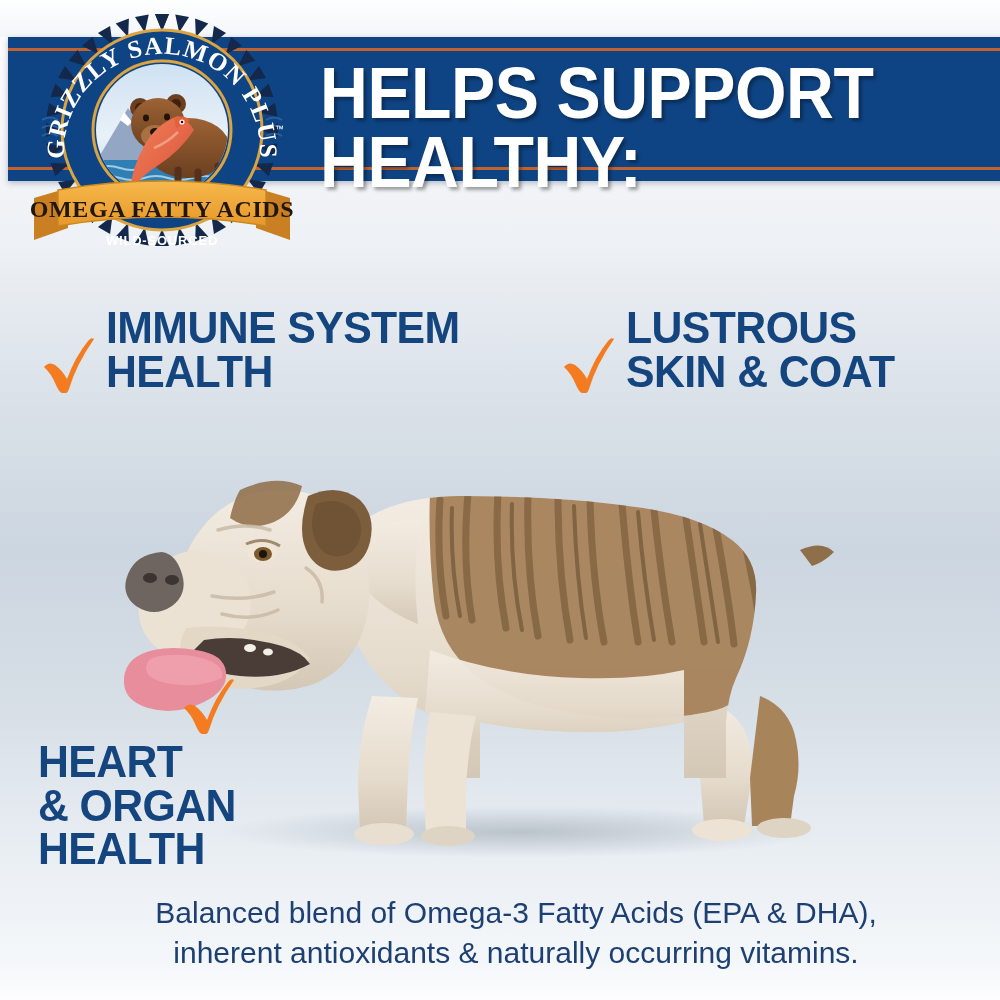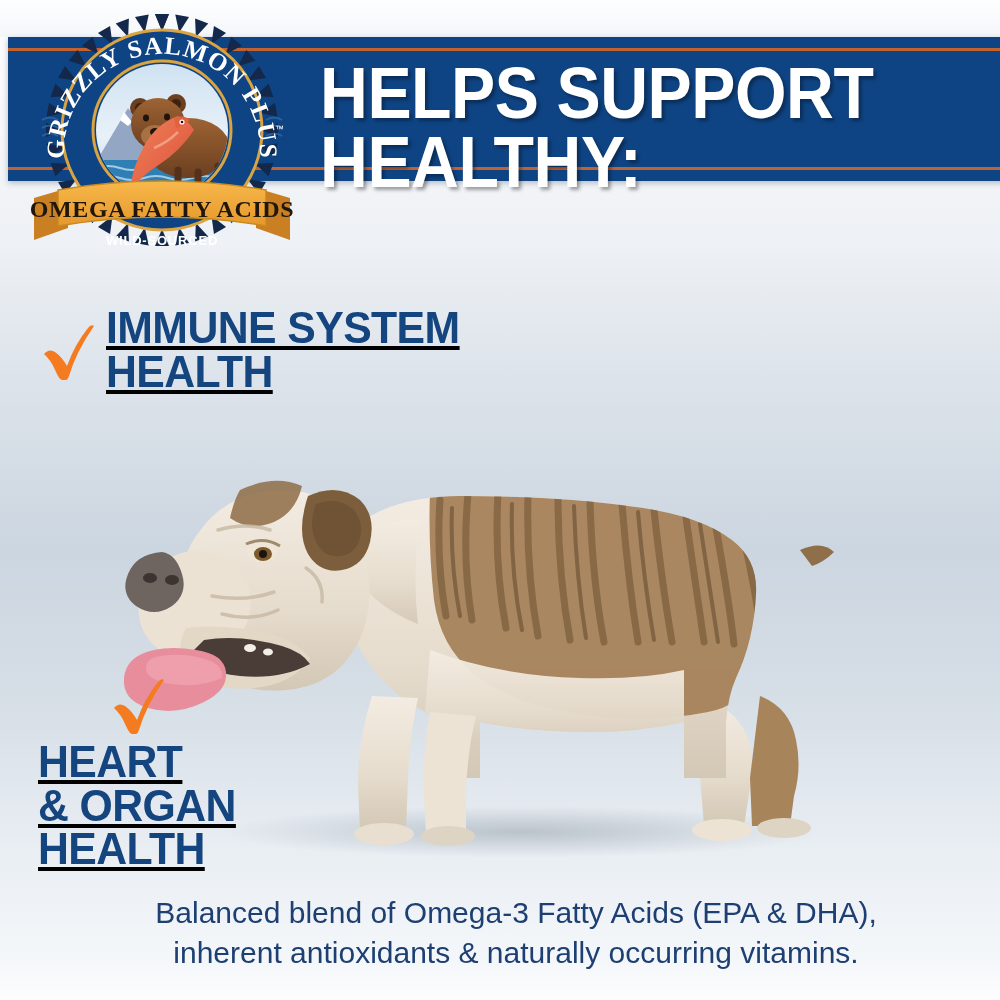--- a/index.html
+++ b/index.html
@@ -74,22 +74,21 @@
     left: 28px;
     top: 12px;
     width: 268px;
     height: 240px;
   }
 
   
   .benefit {
     position: absolute;
     display: flex;
-    align-items: center;
-    text-decoration: underline;
+    align-items: flex-end;
   }
   .check {
     flex: 0 0 auto;
     width: 62px;
     height: 62px;
     margin-top: 4px;
     margin-right: 6px;
   }
   .benefit-label {
     color: #14457f;
@@ -393,20 +392,29 @@
   <div class="benefit" id="benefit-0">
     <span class="check">
       <svg viewBox="0 0 62 62" width="62" height="62">
         <path d="M6,36 q5,-6 11,-2 q7,5 12,14 q8,-22 21,-38 q3,-4 6,-2 q-18,26 -25,50 q-2,6 -7,4 q-3,-1 -6,-8 q-5,-12 -12,-18 z" fill="#f47b20"></path>
       </svg>
     </span>
     <span class="benefit-label">IMMUNE SYSTEM
 HEALTH</span>
   </div>
 
+  <div class="benefit" id="benefit-1">
+    <span class="check">
+      <svg viewBox="0 0 62 62" width="62" height="62">
+        <path d="M6,36 q5,-6 11,-2 q7,5 12,14 q8,-22 21,-38 q3,-4 6,-2 q-18,26 -25,50 q-2,6 -7,4 q-3,-1 -6,-8 q-5,-12 -12,-18 z" fill="#f47b20"></path>
+      </svg>
+    </span>
+    <span class="benefit-label">LUSTROUS
+SKIN &amp; COAT</span>
+  </div>
 
   <div class="benefit" id="benefit-2">
     <span class="check">
       <svg viewBox="0 0 62 62" width="62" height="62">
         <path d="M6,36 q5,-6 11,-2 q7,5 12,14 q8,-22 21,-38 q3,-4 6,-2 q-18,26 -25,50 q-2,6 -7,4 q-3,-1 -6,-8 q-5,-12 -12,-18 z" fill="#f47b20"></path>
       </svg>
     </span>
     <span class="benefit-label">HEART
 &amp; ORGAN
 HEALTH</span>

